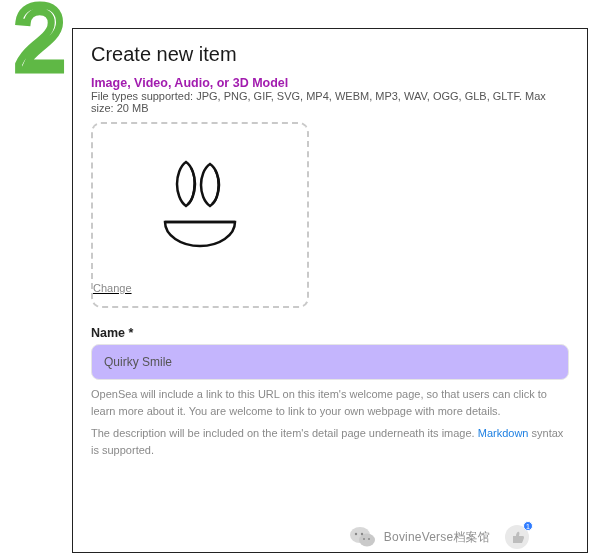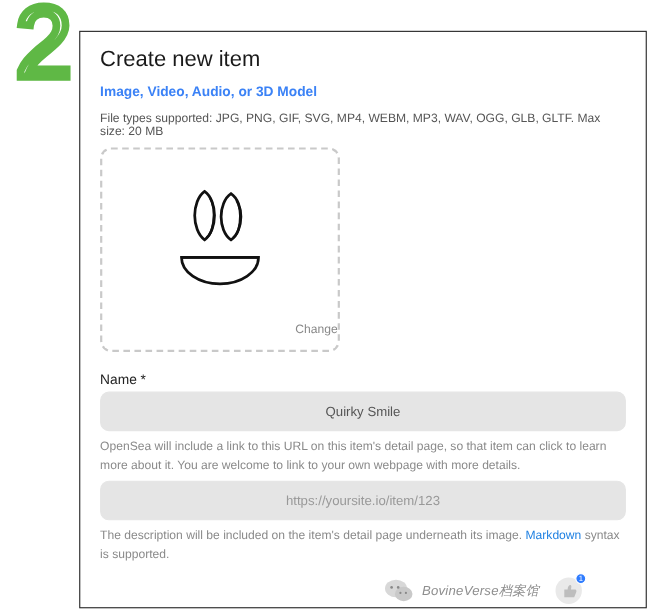--- a/index.html
+++ b/index.html
@@ -31,98 +31,97 @@
   }
   .title {
     font-size: 20px;
     font-weight: 500;
     color: #1a1a1a;
     margin-bottom: 10px;
   }
   .subtitle {
     font-size: 12.5px;
     font-weight: 700;
-    color: #3b82f6;
-    margin-bottom: 12px;
+    color: #a21caf;
+    margin-bottom: 0;
   }
   .helper {
     font-size: 11px;
     color: #555;
     margin-bottom: 8px;
   }
   .dropzone {
     width: 218px;
     height: 186px;
     border: 2px dashed #c9c9c9;
     border-radius: 10px;
     display: flex;
     flex-direction: column;
-    align-items: flex-end;
+    align-items: flex-start;
     justify-content: flex-end;
     padding-bottom: 12px;
     margin-bottom: 18px;
     position: relative;
     cursor: pointer;
+    text-decoration: underline;
   }
   .face {
     position: absolute;
     top: 36px;
     left: 50%;
     transform: translateX(-50%);
   }
   .change-label {
     font-size: 11px;
     color: #888;
   }
   .field-label {
     font-size: 12.5px;
-    font-weight: 400;
+    font-weight: 700;
     color: #222;
     margin-top: 10px;
     margin-bottom: 4px;
   }
   .field-help {
     font-size: 11px;
     color: #8a8a8a;
     line-height: 1.5;
     margin-bottom: 6px;
   }
   .field-help a { color: #2081e2; text-decoration: none; }
   .input {
     width: 100%;
     border: 1px solid #e5e5e5;
     border-radius: 8px;
     padding: 10px 12px;
     font-size: 12px;
     color: #555;
-    background: #e5e5e5;
+    background: #c4b5fd;
     outline: none;
     margin-bottom: 6px;
-    text-align: center;
   }
   .input::placeholder { color: #999; }
   
   .wf {
     position: absolute;
     bottom: 6px;
     right: 70px;
     display: flex;
     align-items: center;
     gap: 6px;
     z-index: 20;
   }
   .wf-chat {
     width: 30px; height: 30px;
     position: relative;
   }
   .wf-text {
     font-size: 12px;
     color: #8e8e8e;
     letter-spacing: 0.2px;
-    font-style: italic;
   }
   .wf-like {
     margin-left: 8px;
     position: relative;
     width: 26px; height: 26px;
   }
   .wf-badge {
     position: absolute;
     top: -3px; right: -3px;
     width: 10px; height: 10px;
@@ -166,22 +165,21 @@
         <path d="M18 62 L88 62 A35 24 0 0 1 18 62 Z" fill="#fff" stroke="#111" stroke-width="2.5"></path>
         <path d="M18 62 L88 62" stroke="#111" stroke-width="2.5"></path>
       </svg>
     </div>
     <div class="change-label">Change</div>
   </div>
 
   <div class="field-label">Name *</div>
   <input class="input" type="text" value="Quirky Smile" style="">
 
-  <div class="field-help">OpenSea will include a link to this URL on this item's detail page, so that item can click to learn more about it. You are welcome to link to your own webpage with more details.</div>
-  <input class="input" type="text" placeholder="https://yoursite.io/item/123" style="">
+  <div class="field-help">OpenSea will include a link to this URL on this item's welcome page, so that users can click to learn more about it. You are welcome to link to your own webpage with more details.</div>
 
   <div class="field-help">
     <span>The description will be included on the item's detail page underneath its image. </span><a href="#">Markdown</a><span> syntax is supported.</span>
   </div>
   
 </div>
 
 <div class="wf">
   <div class="wf-chat">
     <svg width="30" height="30" viewBox="0 0 30 30">

